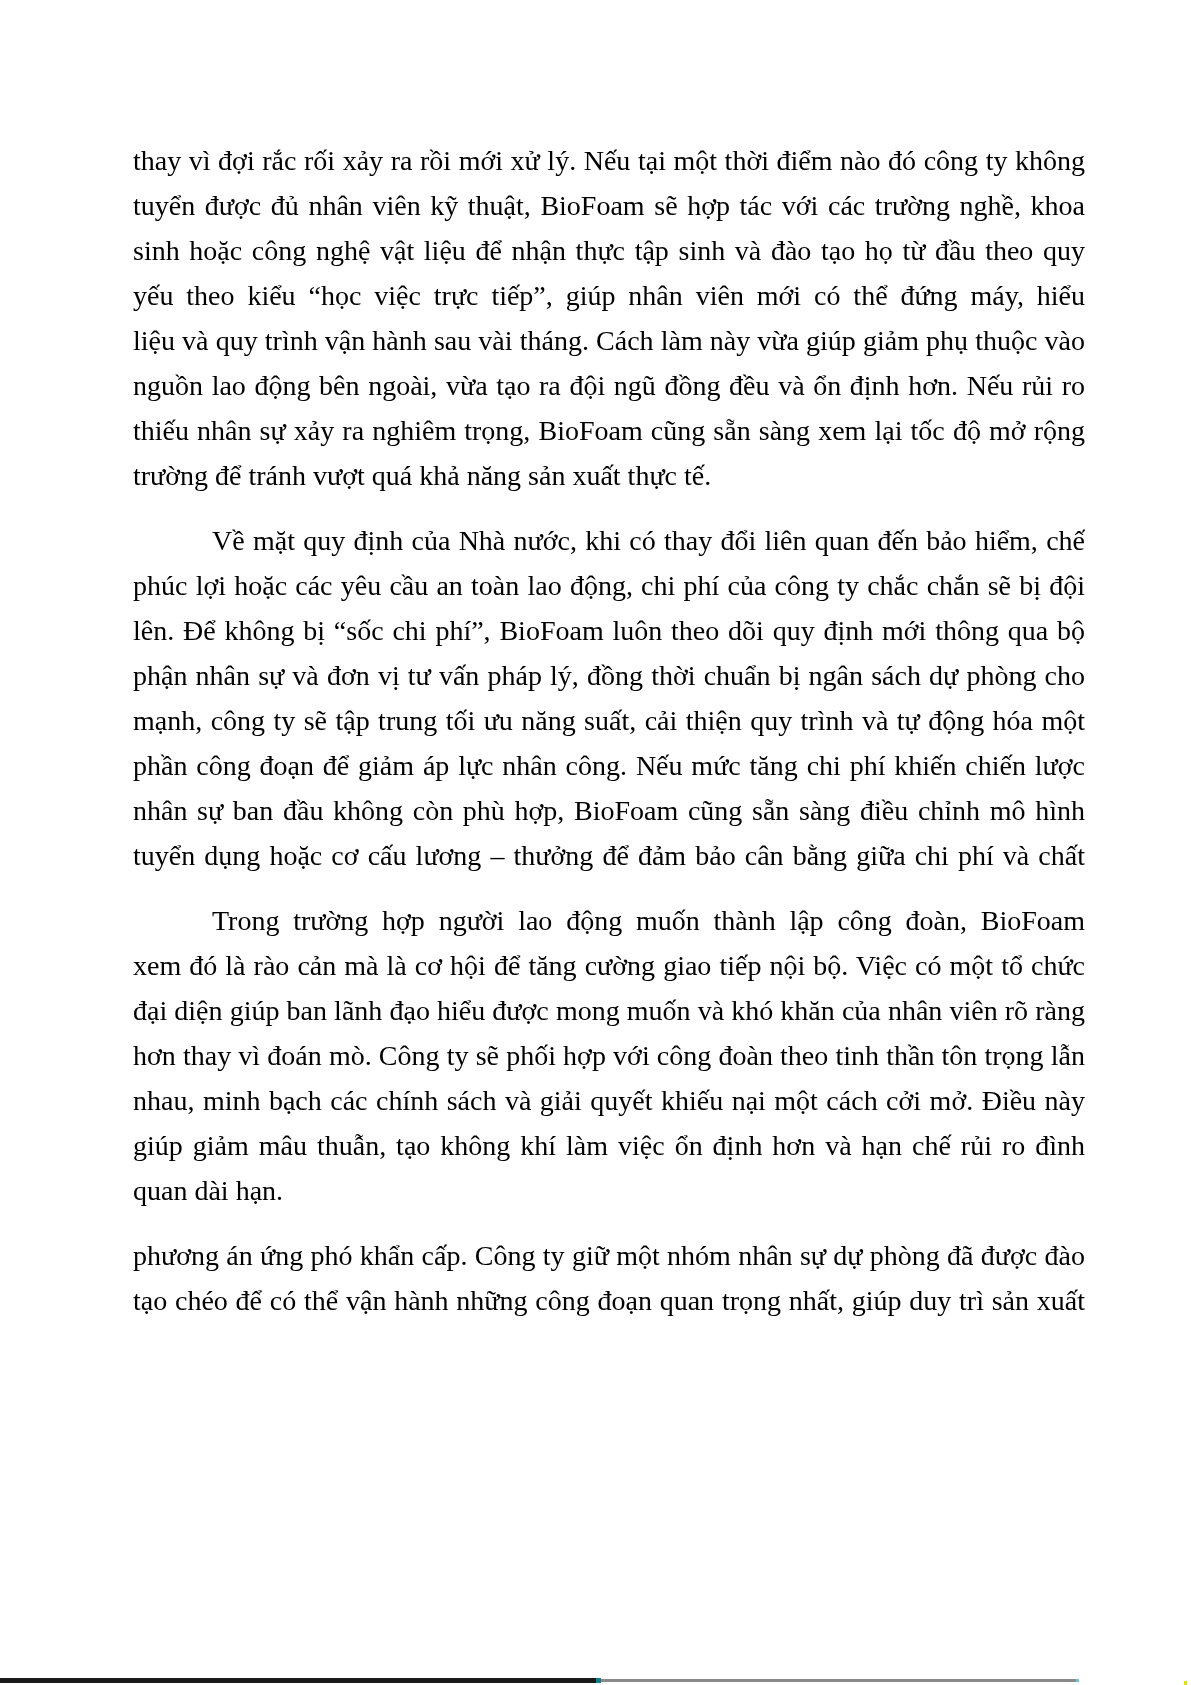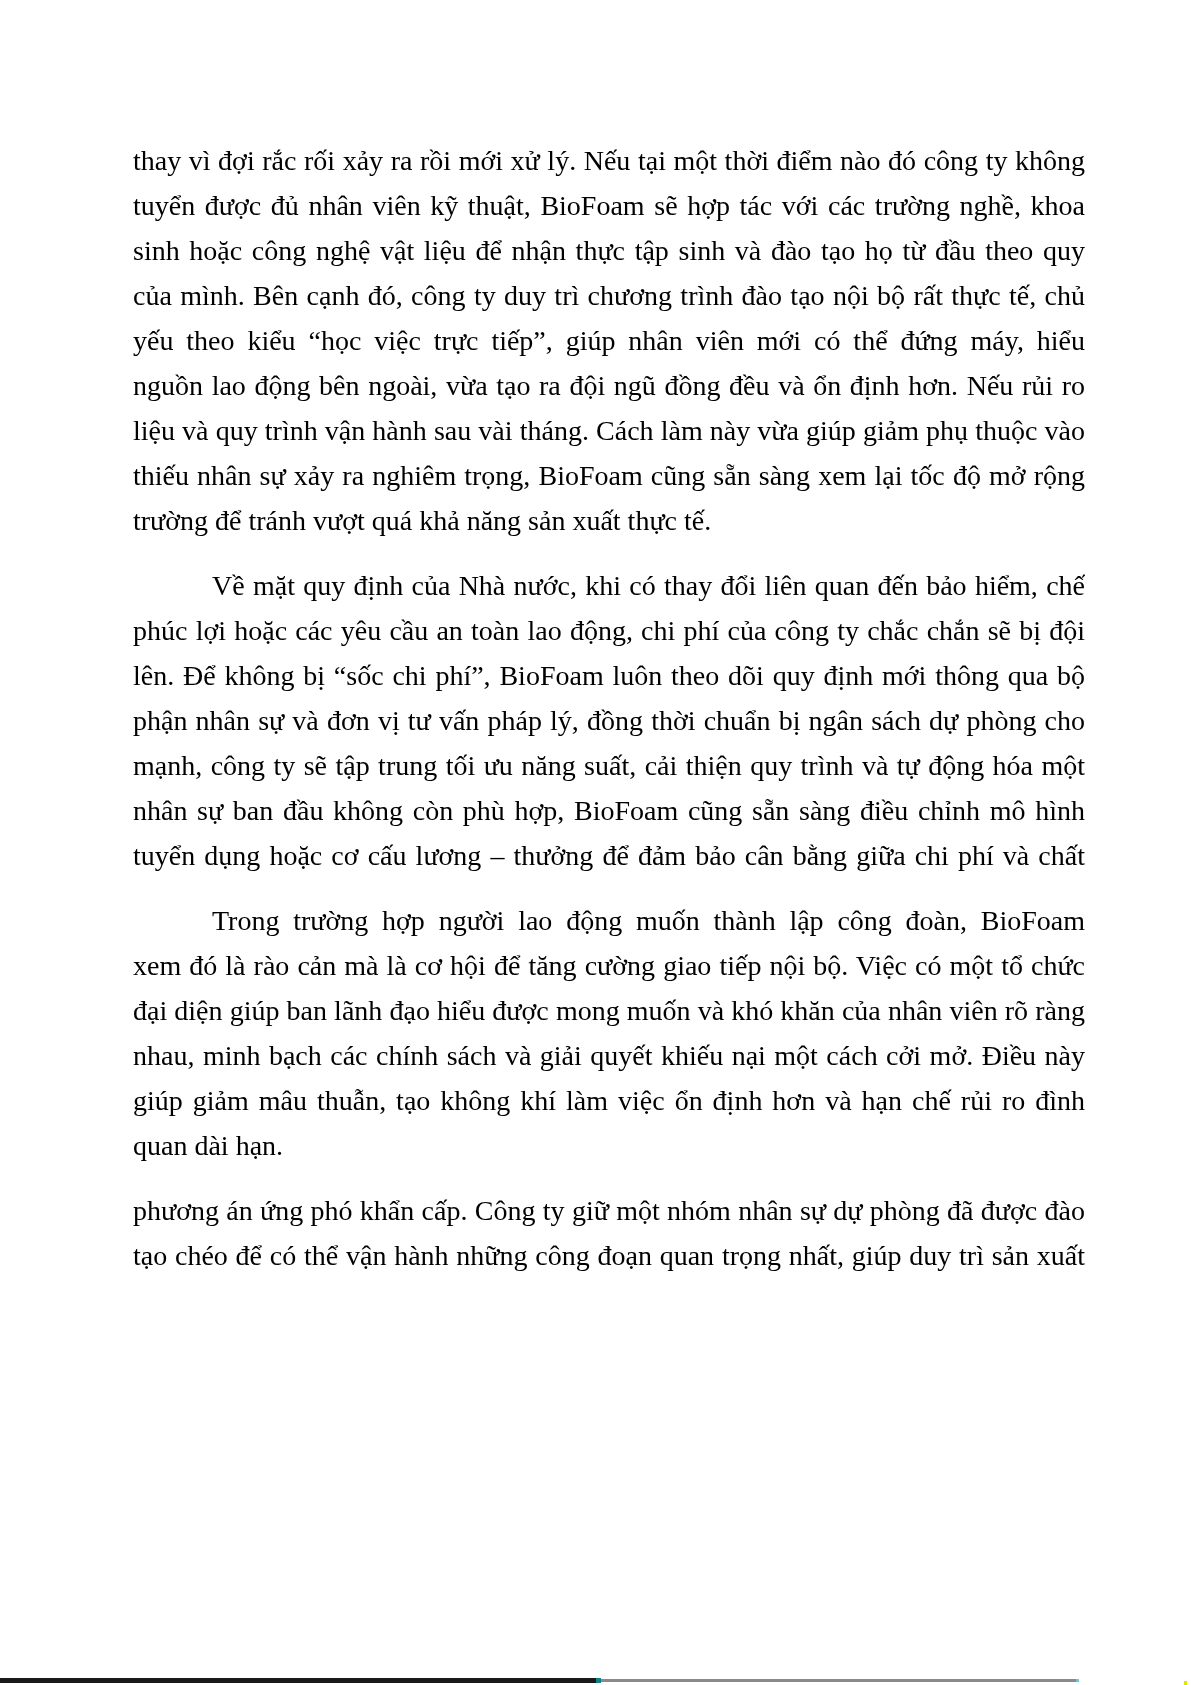--- a/index.html
+++ b/index.html
@@ -84,40 +84,41 @@
 </style>
 </head>
 <body>
 
 <div class="page">
   <div class="text-block">
       <div class="paragraph">
         <div class="line">thay vì đợi rắc rối xảy ra rồi mới xử lý. Nếu tại một thời điểm nào đó công ty không</div>
         <div class="line">tuyển được đủ nhân viên kỹ thuật, BioFoam sẽ hợp tác với các trường nghề, khoa hóa</div>
         <div class="line">sinh hoặc công nghệ vật liệu để nhận thực tập sinh và đào tạo họ từ đầu theo quy trình</div>
-        <div class="line">của mình. Bên cạnh đó, công ty duy trì chương trình đào tạo nội bộ rất thực tế, chủ</div>
         <div class="line">yếu theo kiểu “học việc trực tiếp”, giúp nhân viên mới có thể đứng máy, hiểu nguyên</div>
+        <div class="line">liệu và quy trình vận hành sau vài tháng. Cách làm này vừa giúp giảm phụ thuộc vào</div>
         <div class="line">nguồn lao động bên ngoài, vừa tạo ra đội ngũ đồng đều và ổn định hơn. Nếu rủi ro</div>
-        <div class="line">liệu và quy trình vận hành sau vài tháng. Cách làm này vừa giúp giảm phụ thuộc vào</div>
         <div class="line">thiếu nhân sự xảy ra nghiêm trọng, BioFoam cũng sẵn sàng xem lại tốc độ mở rộng thị</div>
         <div class="line last">trường để tránh vượt quá khả năng sản xuất thực tế.</div>
       </div>
       <div class="paragraph">
         <div class="line indent">Về mặt quy định của Nhà nước, khi có thay đổi liên quan đến bảo hiểm, chế độ</div>
         <div class="line">phúc lợi hoặc các yêu cầu an toàn lao động, chi phí của công ty chắc chắn sẽ bị đội</div>
         <div class="line">lên. Để không bị “sốc chi phí”, BioFoam luôn theo dõi quy định mới thông qua bộ</div>
         <div class="line">phận nhân sự và đơn vị tư vấn pháp lý, đồng thời chuẩn bị ngân sách dự phòng cho</div>
         <div class="line">mạnh, công ty sẽ tập trung tối ưu năng suất, cải thiện quy trình và tự động hóa một</div>
+        <div class="line">phần công đoạn để giảm áp lực nhân công. Nếu mức tăng chi phí khiến chiến lược</div>
         <div class="line">nhân sự ban đầu không còn phù hợp, BioFoam cũng sẵn sàng điều chỉnh mô hình</div>
         <div class="line">tuyển dụng hoặc cơ cấu lương – thưởng để đảm bảo cân bằng giữa chi phí và chất</div>
       </div>
       <div class="paragraph">
         <div class="line indent">Trong trường hợp người lao động muốn thành lập công đoàn, BioFoam không</div>
         <div class="line">xem đó là rào cản mà là cơ hội để tăng cường giao tiếp nội bộ. Việc có một tổ chức</div>
         <div class="line">đại diện giúp ban lãnh đạo hiểu được mong muốn và khó khăn của nhân viên rõ ràng</div>
+        <div class="line">hơn thay vì đoán mò. Công ty sẽ phối hợp với công đoàn theo tinh thần tôn trọng lẫn</div>
         <div class="line">nhau, minh bạch các chính sách và giải quyết khiếu nại một cách cởi mở. Điều này</div>
         <div class="line">giúp giảm mâu thuẫn, tạo không khí làm việc ổn định hơn và hạn chế rủi ro đình công</div>
         <div class="line last">quan dài hạn.</div>
       </div>
       <div class="paragraph">
         <div class="line">phương án ứng phó khẩn cấp. Công ty giữ một nhóm nhân sự dự phòng đã được đào</div>
         <div class="line last">tạo chéo để có thể vận hành những công đoạn quan trọng nhất, giúp duy trì sản xuất ở</div>
       </div>
     </div>
 

